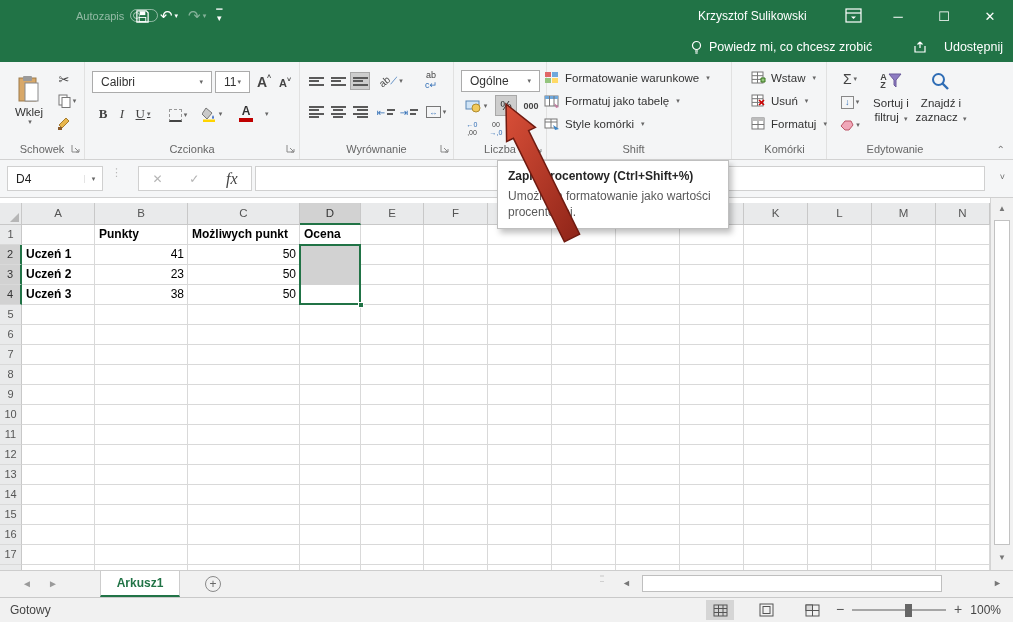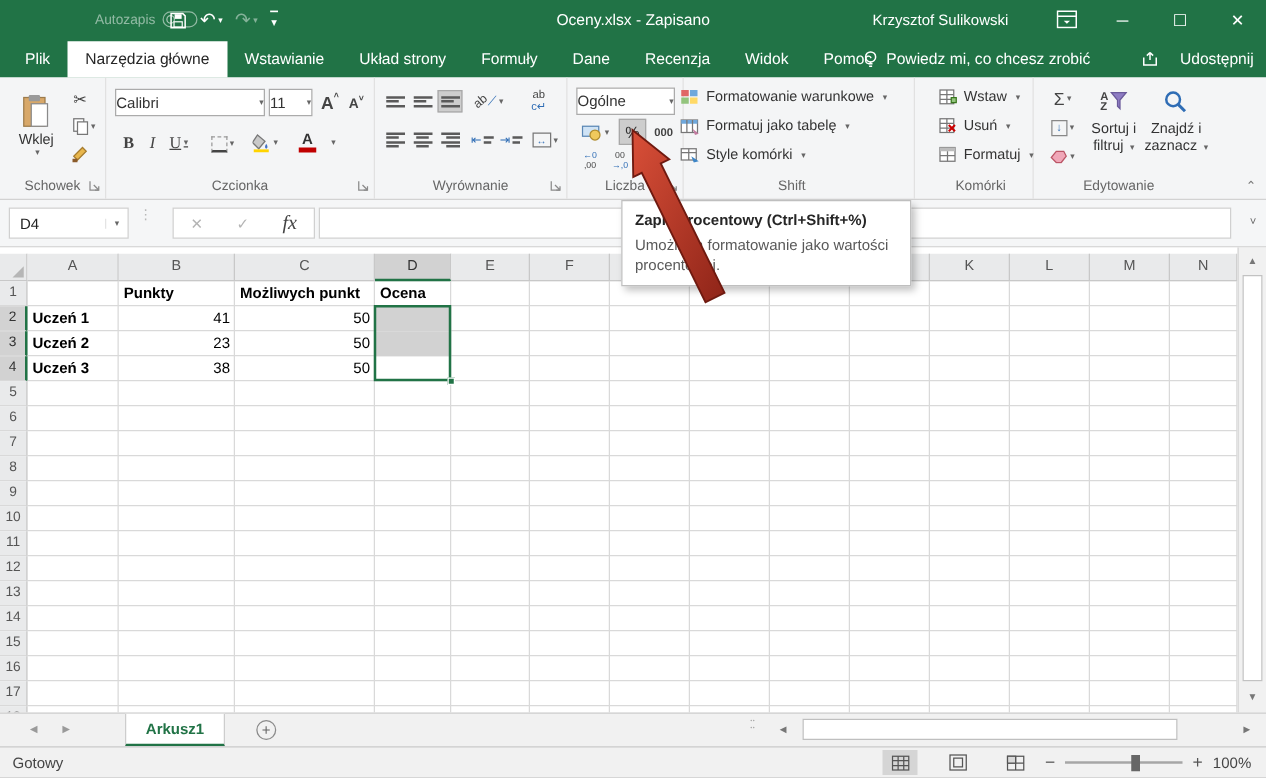--- a/index.html
+++ b/index.html
@@ -27,21 +27,21 @@
   .rtab { color:#fff; font-size:12.5px; padding:0 14px; line-height:29px; height:29px; white-space:nowrap; }
   .rtab.active { background:#fff; color:#262626; }
   .tellme { position:absolute; left:690px; top:0; height:30px; display:flex; align-items:center; gap:6px; color:#fff; font-size:12.5px; }
   .share { position:absolute; right:10px; top:0; height:30px; display:flex; align-items:center; gap:16px; color:#fff; font-size:12.5px; }
 
   
   .ribbon { position:absolute; left:0; top:62px; width:1013px; height:98px; background:#f4f5f6; border-bottom:1px solid #d2d2d2; }
   .rgroup { position:absolute; top:0; height:97px; border-right:1px solid #e1e1e1; }
   .grp-label { position:absolute; bottom:4px; left:0; right:0; text-align:center; font-size:11px; color:#666; }
   .launcher { position:absolute; bottom:5px; right:3px; width:10px; height:10px; }
-  .combo { position:absolute; background:#fff; border:1px solid #ababab; font-size:12px; color:#333; display:flex; align-items:center; padding:0 0; justify-content:space-between; }
+  .combo { position:absolute; background:#fff; border:1px solid #ababab; font-size:12px; color:#333; display:flex; align-items:center; padding:0 8px; justify-content:space-between; }
   .combo .dd { font-size:7px; color:#666; }
   .icon-btn { position:absolute; display:flex; align-items:center; justify-content:center; color:#444; }
   .dd7 { font-size:7px; color:#666; margin-left:2px; }
   .bars { display:inline-block; width:15px; }
   .bars i { display:block; height:2px; background:#5a5a5a; margin:1.5px 0; }
   .bars.left i:nth-child(2), .bars.left i:nth-child(4) { width:70%; }
   .bars.center i:nth-child(2), .bars.center i:nth-child(4) { width:70%; margin-left:auto; margin-right:auto; }
   .bars.right i:nth-child(2), .bars.right i:nth-child(4) { width:70%; margin-left:auto; }
   .btn-sel { background:#cdcdcd; border:1px solid #a8a8a8; }
   .ribbon-row-label { font-size:11.5px; color:#333; white-space:nowrap; display:flex; align-items:center; gap:5px; }
@@ -133,48 +133,36 @@
         </span>
       <span class="btn dim">
           <span>↷</span>
           <span class="dd">▾</span>
         </span>
       <span class="btn" style="font-size:9px;flex-direction:column;line-height:4px;">
           <span style="font-size:8px;">▔</span>
           <span>▾</span>
         </span>
     </div>
-    <div class="doc-title">Oceny.xlsx  -  Zapisano</div>
     <div class="user-name">Krzysztof Sulikowski</div>
     <div class="ribbon-display">
       <svg width="17" height="15" viewBox="0 0 17 15">
           <rect x="1" y="1" width="15" height="13" fill="none" stroke="#fff" stroke-width="1.2"></rect>
           <line x1="1" y1="5" x2="16" y2="5" stroke="#fff" stroke-width="1.2"></line>
           <path d="M8.5 11 L6 8.5 h5 z" fill="#fff"></path>
         </svg>
     </div>
     <div class="win-btns">
       <span class="win-btn">─</span>
       <span class="win-btn">☐</span>
       <span class="win-btn">✕</span>
     </div>
   </div>
 
   <div class="tabrow">
-    <div id="rtabs" style="display:flex;margin-left:6px;">
-        <span class="rtab">Plik</span>
-        <span class="rtab active">Narzędzia główne</span>
-        <span class="rtab">Wstawianie</span>
-        <span class="rtab">Układ strony</span>
-        <span class="rtab">Formuły</span>
-        <span class="rtab">Dane</span>
-        <span class="rtab">Recenzja</span>
-        <span class="rtab">Widok</span>
-        <span class="rtab">Pomoc</span>
-      </div>
     <div class="tellme">
       <svg width="13" height="15" viewBox="0 0 13 15">
           <circle cx="6.5" cy="5.5" r="4" fill="none" stroke="#fff" stroke-width="1.2"></circle>
           <line x1="5" y1="11" x2="8" y2="11" stroke="#fff" stroke-width="1.2"></line>
           <line x1="5.3" y1="13" x2="7.7" y2="13" stroke="#fff" stroke-width="1.2"></line>
         </svg>
       <span>Powiedz mi, co chcesz zrobić</span>
     </div>
     <div class="share">
       <svg width="15" height="14" viewBox="0 0 15 14">

